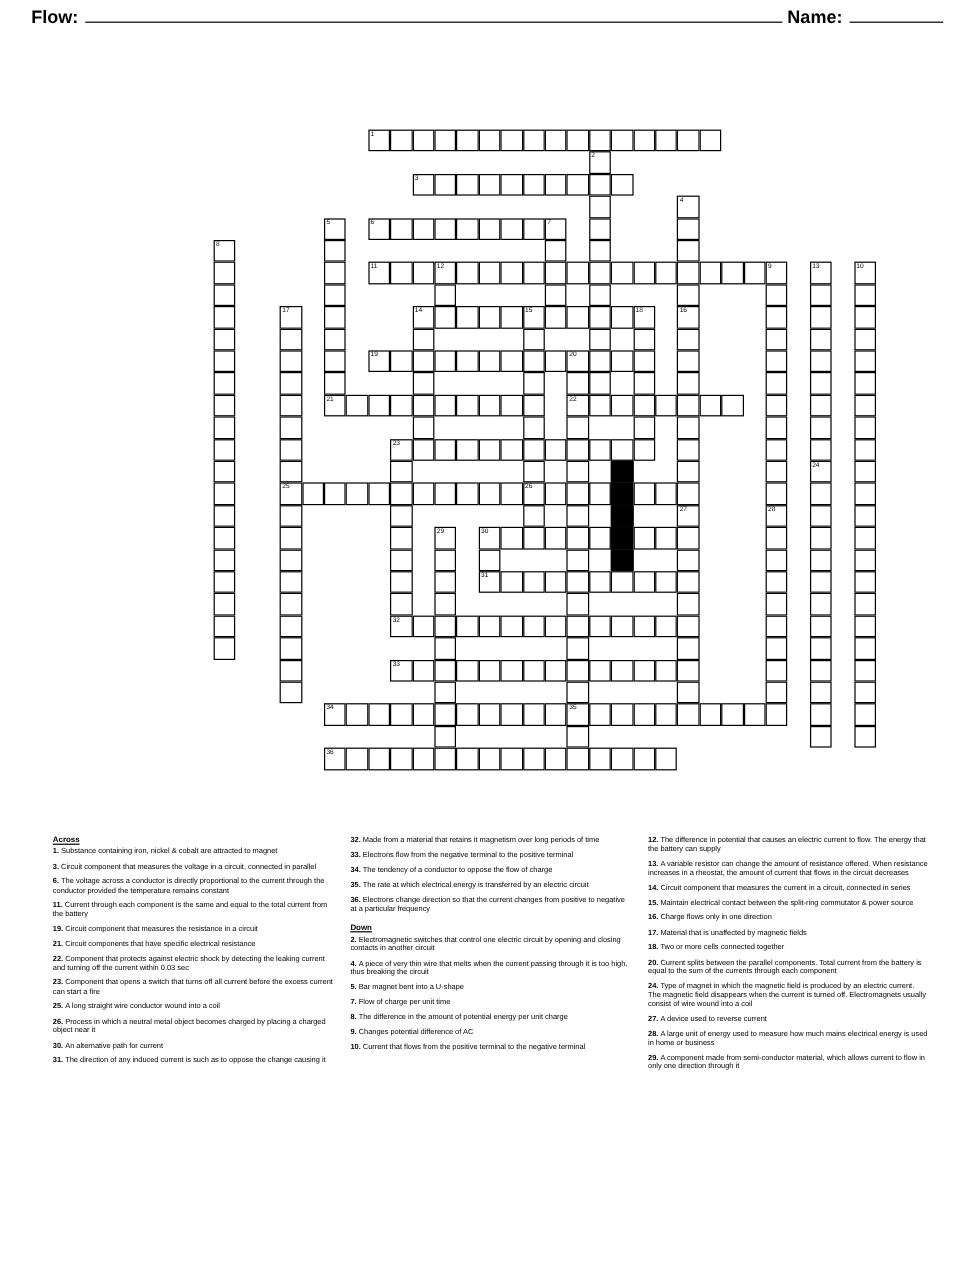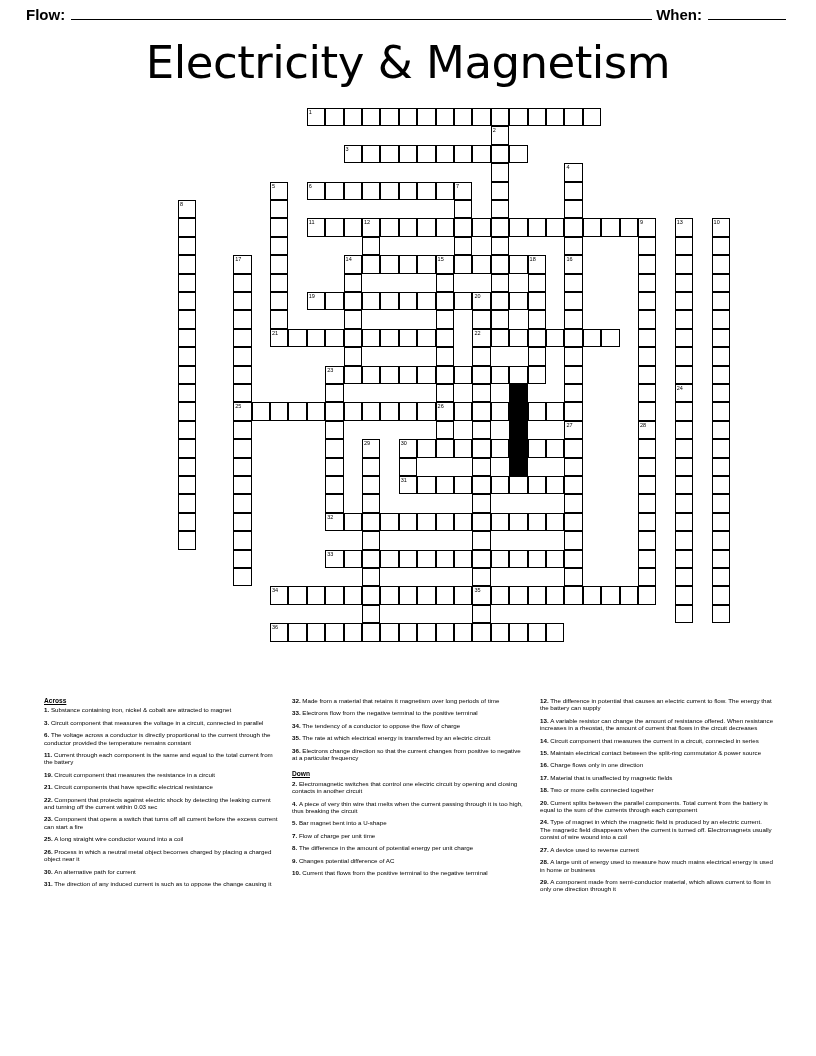--- a/index.html
+++ b/index.html
@@ -113,25 +113,24 @@
   .spacer-down { height: 4px; }
 </style>
 </head>
 <body>
 
 <div class="page">
 
   <div class="namedate">
     <span class="label">Flow:</span>
     <span class="rule"></span>
-    <span class="label">When:</span>
+    <span class="label">Name:</span>
     <span class="rule short"></span>
   </div>
 
-  <div class="title">Electricity &amp; Magnetism</div>
 
   <div id="grid-wrap">
     <div id="grid" style="width: 607.2px; height: 588.8px;">
         <div class="cell" style="left: 202.4px; top: 0px; width: 18.4px; height: 18.4px;">
           <span class="num">1</span>
         </div>
         <div class="cell" style="left: 220.8px; top: 0px; width: 18.4px; height: 18.4px;"></div>
         <div class="cell" style="left: 239.2px; top: 0px; width: 18.4px; height: 18.4px;"></div>
         <div class="cell" style="left: 257.6px; top: 0px; width: 18.4px; height: 18.4px;"></div>
         <div class="cell" style="left: 276px; top: 0px; width: 18.4px; height: 18.4px;"></div>

